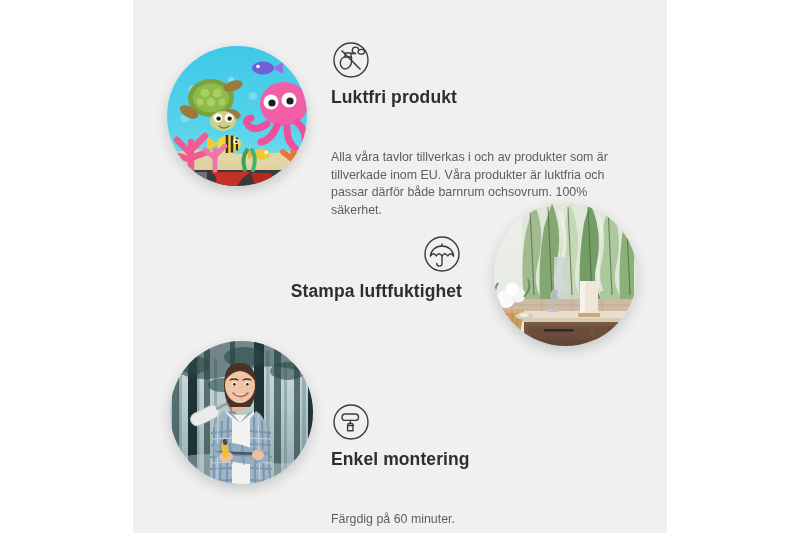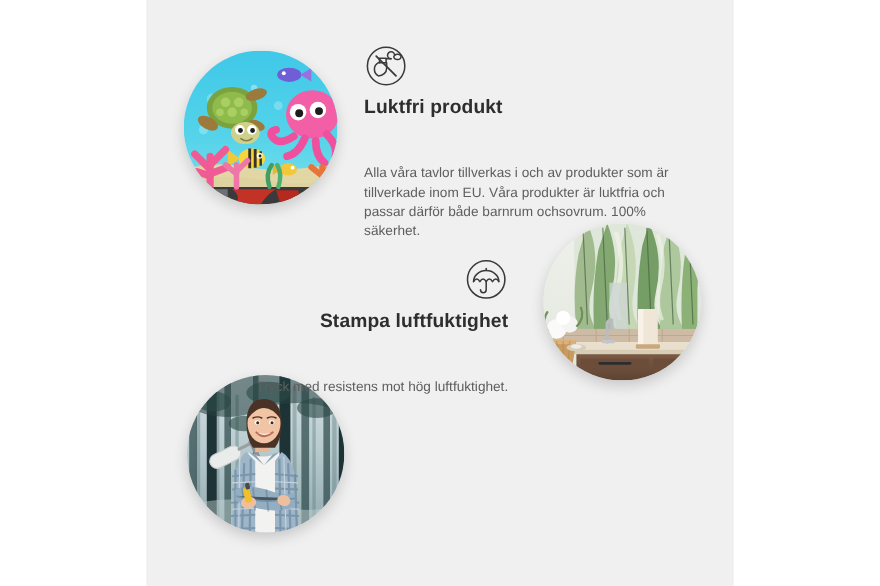--- a/index.html
+++ b/index.html
@@ -444,17 +444,28 @@
     <span class="feature-icon">
       <svg viewBox="0 0 40 40" fill="none" stroke="#3a3a3a" stroke-width="1.4" stroke-linecap="round" stroke-linejoin="round">
         <circle cx="20" cy="20" r="17"></circle>
         <path d="M8.5 22 a11.5 10 0 0 1 23 0"></path>
         <path d="M8.5 22 q2.9 -4.6 5.75 0 q2.875 -4.6 5.75 0 q2.875 -4.6 5.75 0 q2.875 -4.6 5.75 0"></path>
         <path d="M20 22 v7.5 a2.6 2.6 0 0 1 -5.2 0"></path>
         <path d="M20 12 v-2"></path>
       </svg>
     </span>
     <div class="feature-title">Stampa luftfuktighet</div>
-    <div class="feature-desc">Tryck med resistens mot hög luftfuktighet.</div>
-  </div>
-
+  </div>
+
+  <div class="feature" id="feat-mount">
+    <span class="feature-icon">
+      <svg viewBox="0 0 40 40" fill="none" stroke="#3a3a3a" stroke-width="1.4" stroke-linecap="round" stroke-linejoin="round">
+        <circle cx="20" cy="20" r="17"></circle>
+        <rect x="11" y="12" width="16.5" height="6.4" rx="3.2"></rect>
+        <path d="M19.3 18.4 v3.1 h-1.1 a1.6 1.6 0 0 0 -1.6 1.6 v5.6 h5.4 v-5.6 a1.6 1.6 0 0 0 -1.6 -1.6 h-1.1"></path>
+        <path d="M17.6 23.5 h4.8"></path>
+      </svg>
+    </span>
+    <div class="feature-title">Enkel montering</div>
+    <div class="feature-desc">Färgdig på 60 minuter.</div>
+  </div>
 
 </div>
 
 </body></html>

